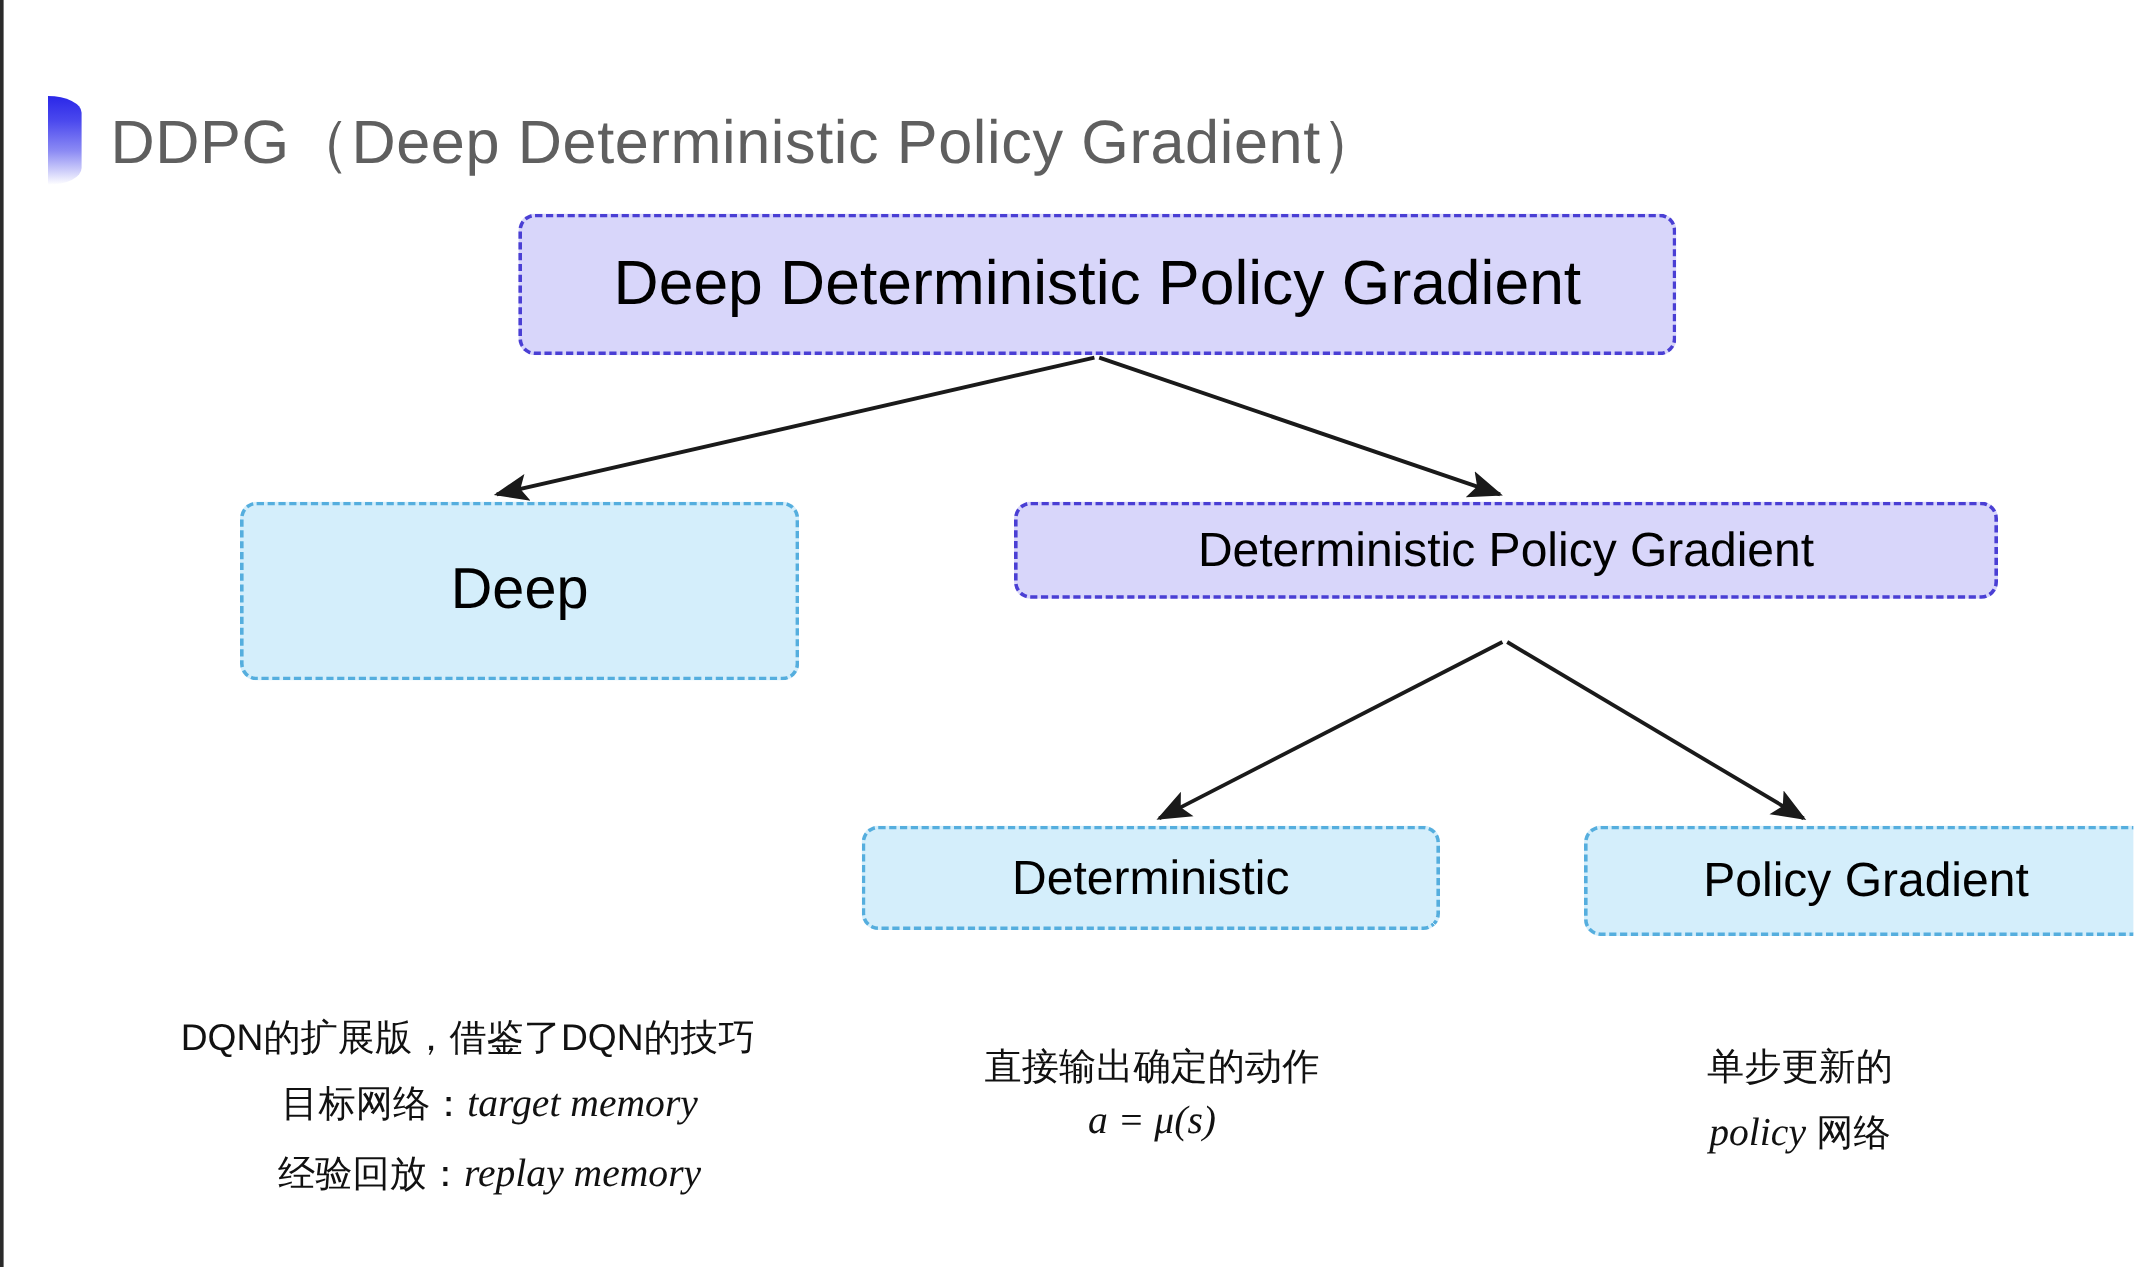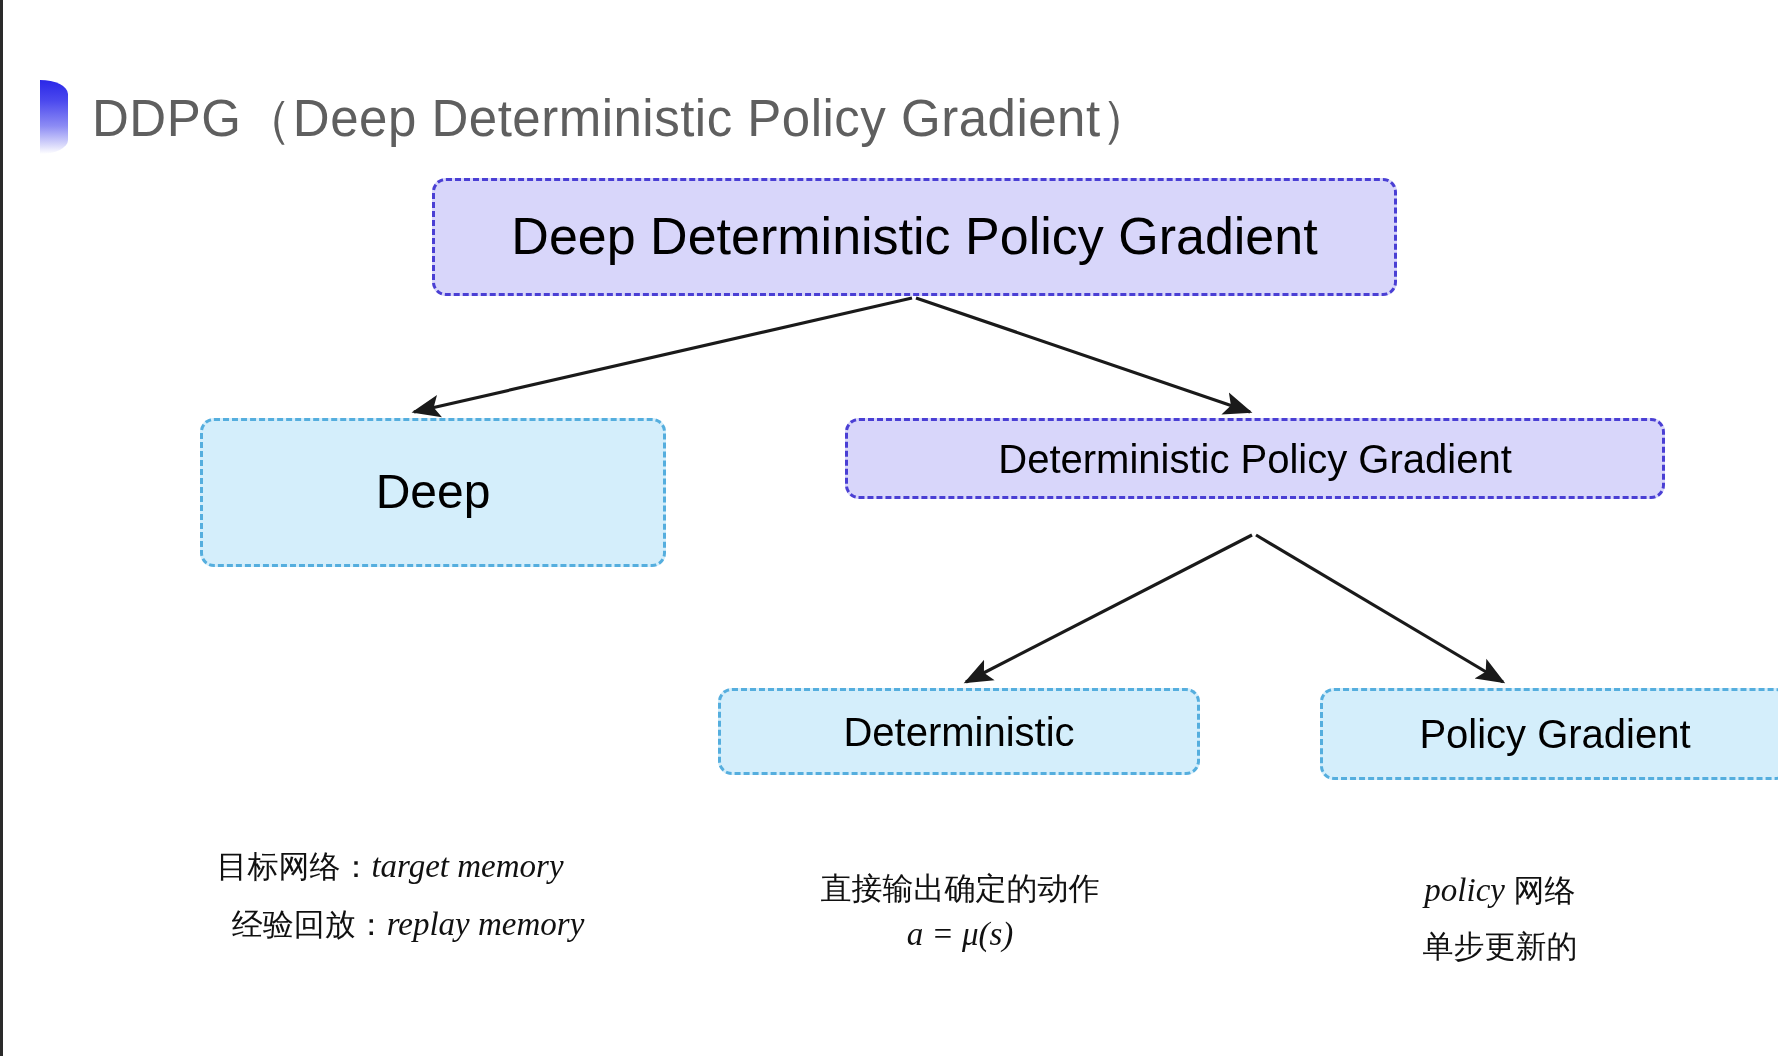--- a/index.html
+++ b/index.html
@@ -151,27 +151,28 @@
 
   <div id="node-deep" class="node blue">Deep</div>
 
   <div id="node-dpg" class="node purple">Deterministic Policy Gradient</div>
 
   <div id="node-det" class="node blue">Deterministic</div>
 
   <div id="node-pg" class="node blue">Policy Gradient</div>
 
   <div id="caption-deep" class="caption">
+    <div class="ln cn">DQN的扩展版，借鉴了DQN的技巧</div>
     <div class="ln cn"><span>目标网络：</span><span class="mathit">target memory</span></div>
     <div class="ln cn"><span>经验回放：</span><span class="mathit">replay memory</span></div>
   </div>
 
   <div id="caption-det" class="caption">
     <div class="ln cn">直接输出确定的动作</div>
     <div class="ln mathit">a = μ(s)</div>
   </div>
 
   <div id="caption-pg" class="caption">
+    <div class="ln cn">单步更新的</div>
     <div class="ln cn"><span class="mathit">policy</span><span> 网络</span></div>
-    <div class="ln cn">单步更新的</div>
   </div>
 
 </div>
 
 </body></html>

